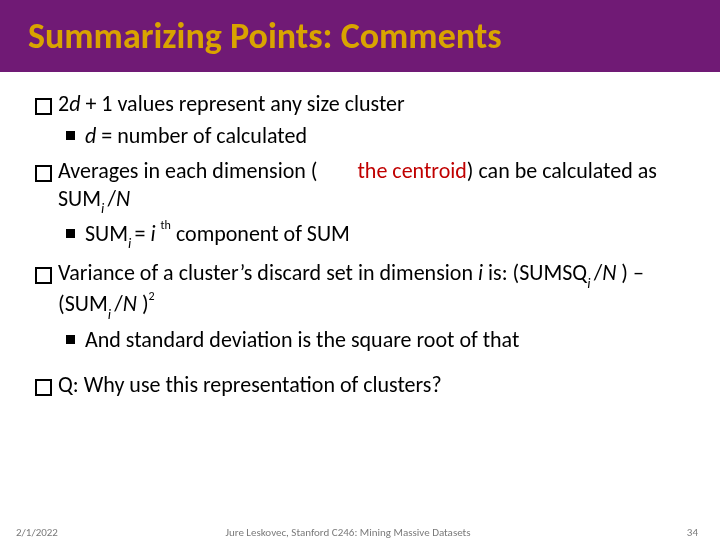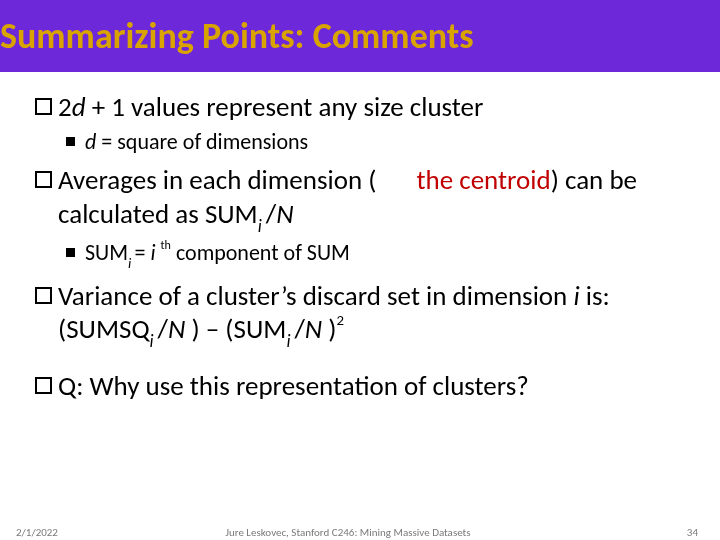--- a/index.html
+++ b/index.html
@@ -5,36 +5,37 @@
   * { margin: 0; padding: 0; box-sizing: border-box; }
   body {
     width: 720px;
     height: 540px;
     background: #fff;
     font-family: Calibri, "Segoe UI", Arial, sans-serif;
     overflow: hidden;
     position: relative;
   }
   .title-bar {
-    background: #6d28d9;
+    background: #701a75;
     height: 72px;
     display: flex;
     align-items: center;
+    padding-left: 28px;
   }
   .title {
     color: #d9a400;
     font-size: 36px;
     font-weight: 700;
   }
   .content {
     padding: 10px 28px 0 28px;
     color: #000;
   }
   .b1 {
-    font-size: 27px;
+    font-size: 22px;
     line-height: 1.25;
     margin-top: 8px;
     display: flex;
     padding-left: 7px;
   }
   .b1 .bx {
     display: inline-block;
     width: 17px; height: 17px;
     border: 2px solid #000;
     margin-right: 6px;
@@ -85,21 +86,21 @@
 
   <div class="b1">
     <span class="bx"></span>
     <span class="txt">
       <span>2</span><span class="ital">d</span><span> + 1 values represent any size cluster</span>
     </span>
   </div>
   <div class="b2">
     <span class="sq"></span>
     <span class="txt">
-      <span class="ital">d</span><span>  = square of dimensions</span>
+      <span class="ital">d</span><span>  = number of calculated</span>
     </span>
   </div>
 
   <div class="b1">
     <span class="bx"></span>
     <span class="txt">
       <span>Averages in each dimension (</span><span class="red">the centroid</span><span>) can be calculated as SUM</span><span class="sub ital">i </span><span>/</span><span class="ital">N</span>
     </span>
   </div>
   <div class="b2">
@@ -108,20 +109,24 @@
       <span>SUM</span><span class="sub ital">i </span><span>= </span><span class="ital">i </span><span class="sup">th</span><span> component of SUM</span>
     </span>
   </div>
 
   <div class="b1">
     <span class="bx"></span>
     <span class="txt">
       <span>Variance of a cluster’s discard set in dimension </span><span class="ital">i</span><span>  is: (SUMSQ</span><span class="sub ital">i </span><span>/</span><span class="ital">N </span><span>) – (SUM</span><span class="sub ital">i </span><span>/</span><span class="ital">N </span><span>)</span><span class="sup">2</span>
     </span>
   </div>
+  <div class="b2">
+    <span class="sq"></span>
+    <span class="txt">And standard deviation is the square root of that</span>
+  </div>
 
   <div class="b1" style="margin-top:18px">
     <span class="bx"></span>
     <span class="txt bold">
       <span>Q:</span><span> Why use this representation of clusters?</span>
     </span>
   </div>
 
 </div>
 

